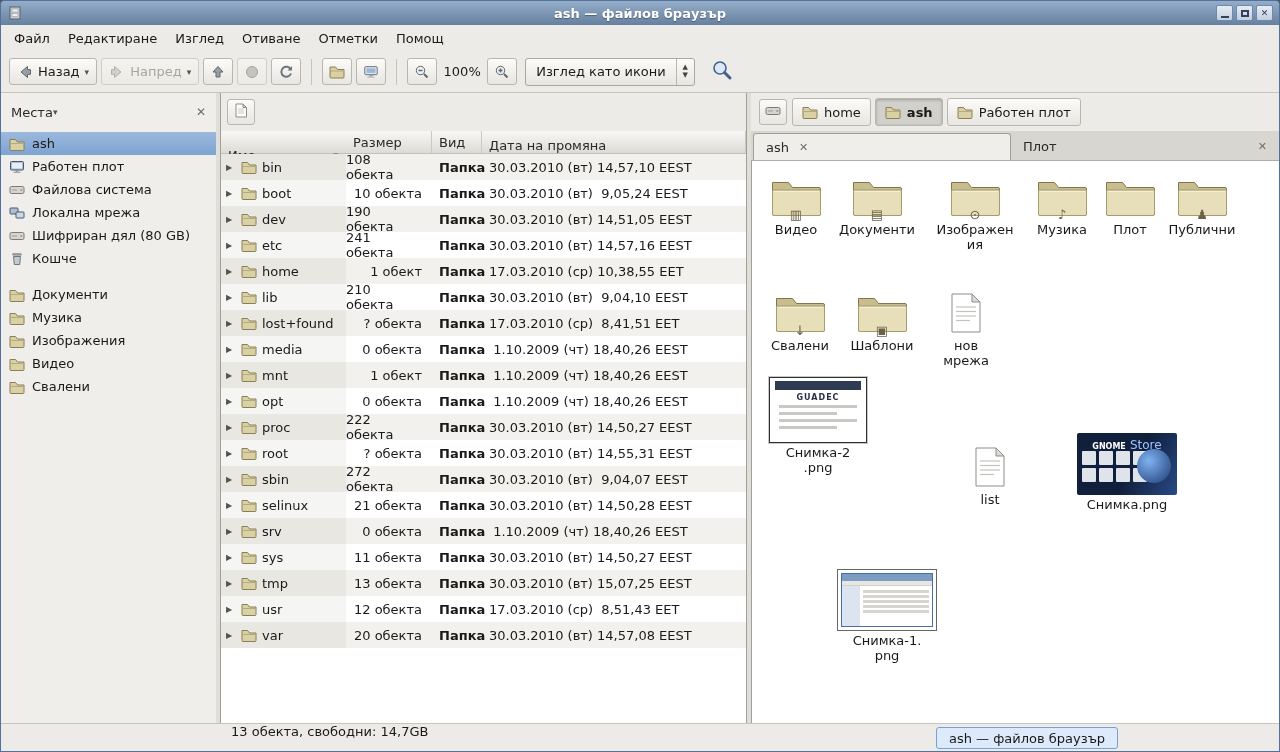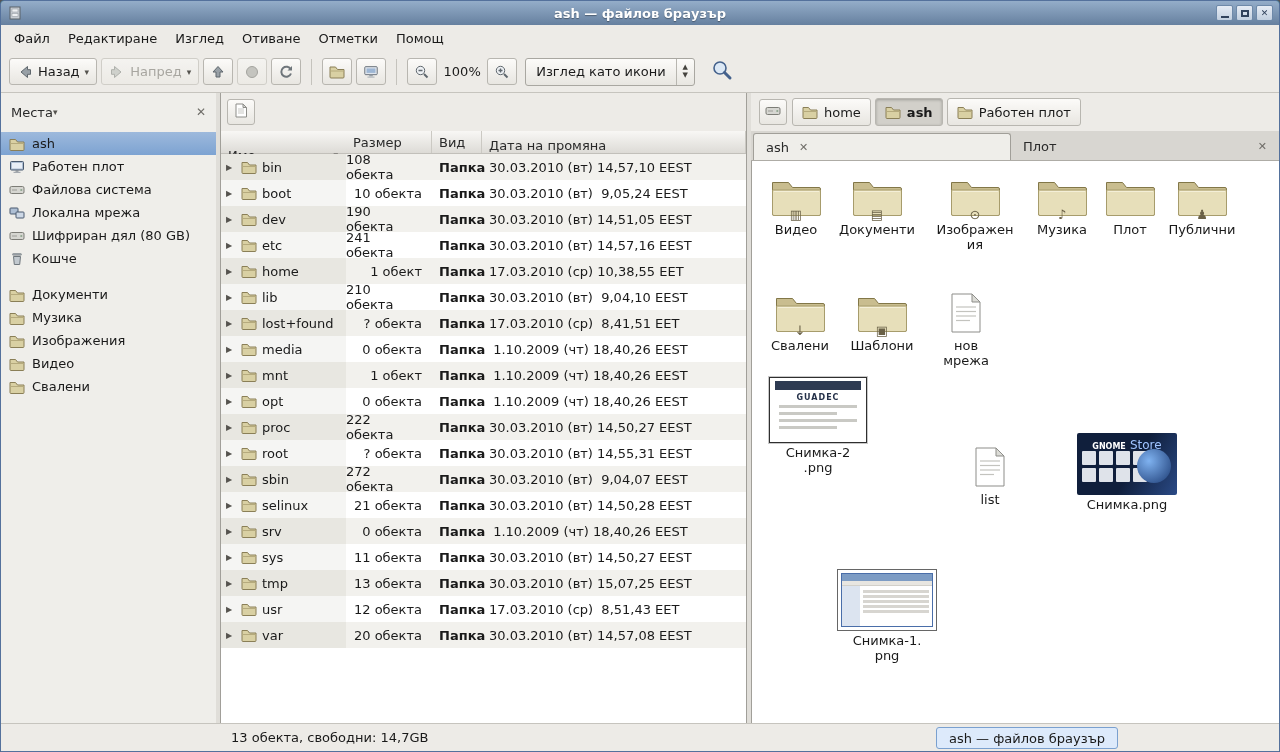--- a/index.html
+++ b/index.html
@@ -99,21 +99,21 @@
   .thumb-w { width:100px; height:62px; background:#fff; border:1px solid #666; padding:3px; }
   .tw-frame { width:100%; height:100%; border:1px solid #4a6ea9; display:flex; flex-direction:column; }
   .tw-title { height:7px; background:#7d9cc4; }
   .tw-menu { height:5px; background:#e8e6e1; border-bottom:1px solid #d2d0ca; }
   .tw-body { flex:1; display:flex; }
   .tw-side { width:18px; background:#dce4f0; }
   .tw-list { flex:1; padding:2px; }
   .tw-list div { height:3px; background:#d7d5d0; margin:2px 1px; }
 
   
-  .statusbar { position:absolute; left:0; right:0; bottom:0; height:28px; background:#edebe7; border-top:1px solid #c6c4be; display:flex; align-items:center; }
+  .statusbar { position:absolute; left:0; right:0; bottom:0; height:28px; background:#edebe7; border-top:1px solid #c6c4be; display:flex; }
   .status-text { margin-left:230px; }
   .taskbar-item { position:absolute; left:935px; top:3px; height:22px; padding:0 12px; display:flex; align-items:center; background:#ddeafb; border:1px solid #7aa0cf; border-radius:3px; }
 </style>
 </head>
 <body>
 
 <div class="window">
 
   <div class="titlebar">
     <span class="win-icon">

